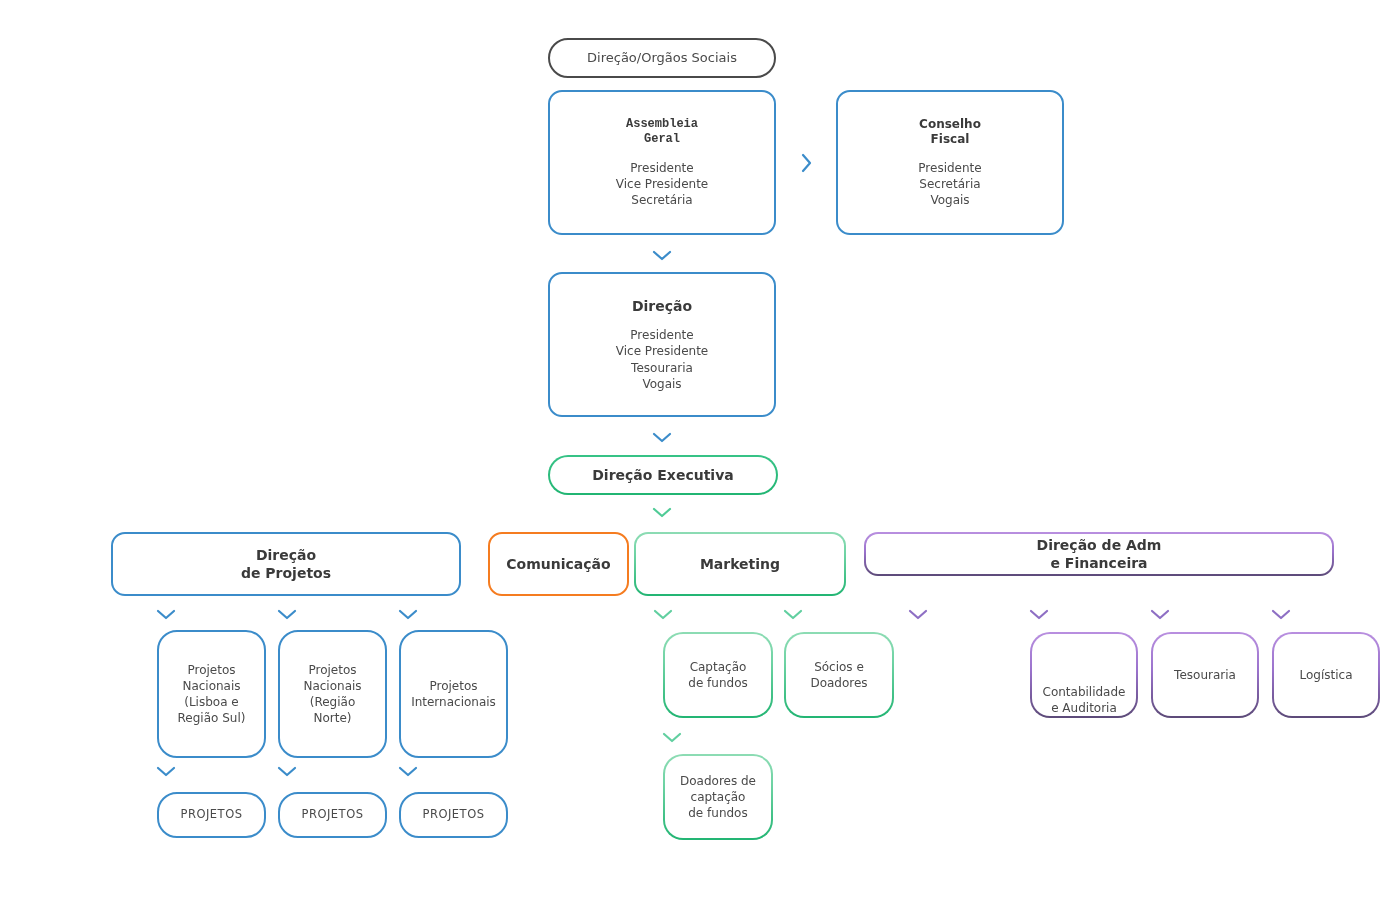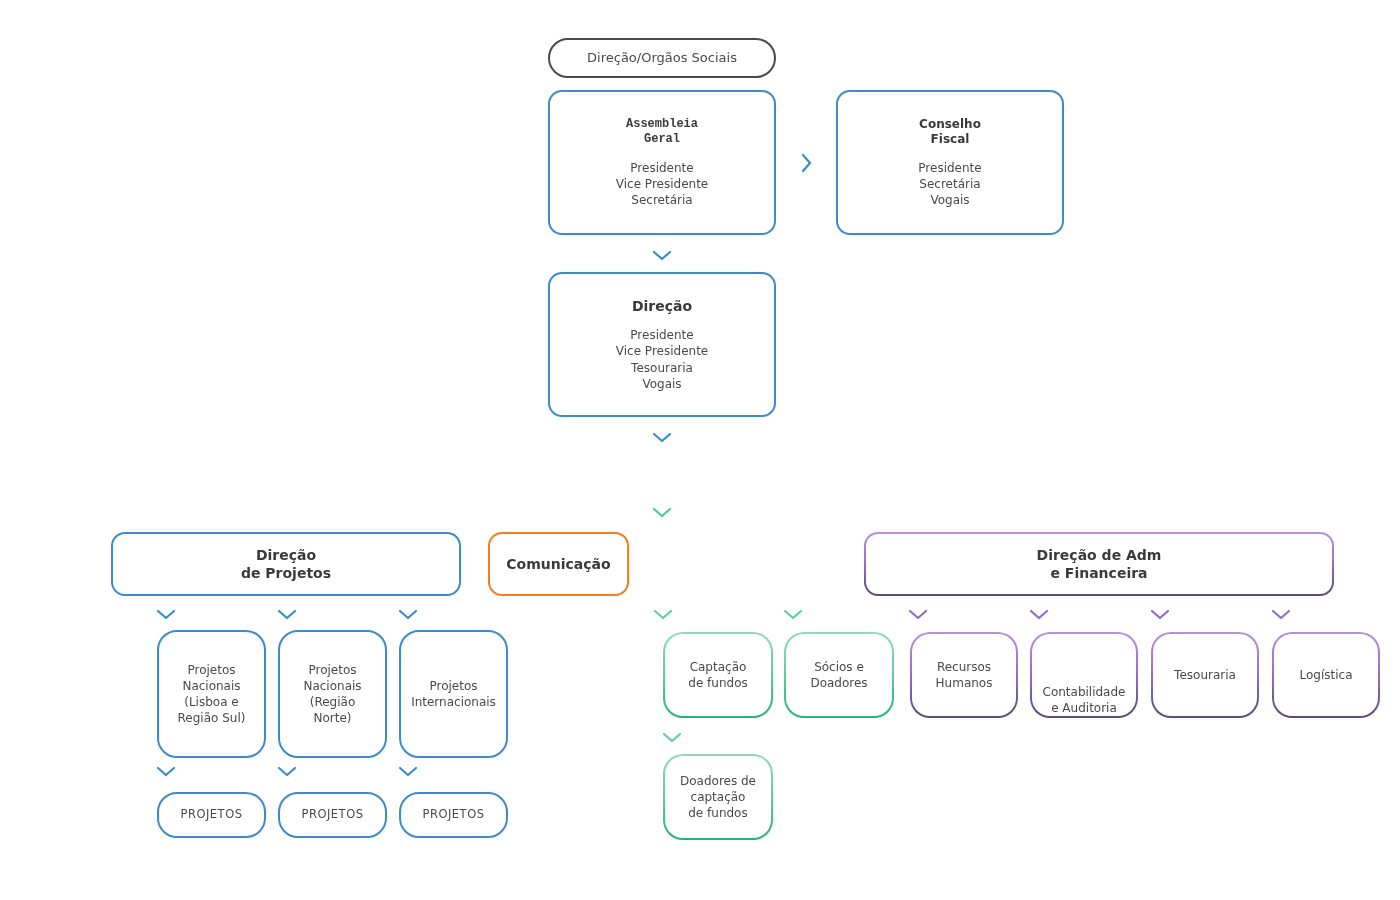--- a/index.html
+++ b/index.html
@@ -148,40 +148,46 @@
   </div>
 
   <div class="chev" style="left:651px; top:430px;">
     <span>
       <svg viewBox="0 0 22 14" fill="none" xmlns="http://www.w3.org/2000/svg">
         <path d="M3 4 L11 11 L19 4" stroke="#3b8cca" stroke-width="2.2" stroke-linecap="round" stroke-linejoin="round"></path>
       </svg>
     </span>
   </div>
 
+  <div class="node pill c-green-solid" style="left:548px; top:455px; width:230px; height:40px;">
+    <div class="title" style="font-size:14px;">Direção Executiva</div>
+  </div>
 
   <div class="chev" style="left:651px; top:505px;">
     <span>
       <svg viewBox="0 0 22 14" fill="none" xmlns="http://www.w3.org/2000/svg">
         <path d="M3 4 L11 11 L19 4" stroke="#4fcb96" stroke-width="2.2" stroke-linecap="round" stroke-linejoin="round"></path>
       </svg>
     </span>
   </div>
 
   <div class="node card c-blue" style="left:111px; top:532px; width:350px; height:64px;">
     <div class="title" style="font-size:14px;">Direção
 de Projetos</div>
   </div>
 
   <div class="node card c-orange" style="left:488px; top:532px; width:141px; height:64px;">
     <div class="title" style="font-size:14px;">Comunicação</div>
   </div>
 
-
-  <div class="node card c-purple" style="left:864px; top:532px; width:470px; height:64px;">
+  <div class="node card c-green" style="left:634px; top:532px; width:212px; height:64px;">
+    <div class="title" style="font-size:14px;">Marketing</div>
+  </div>
+
+  <div class="node card c-purple" style="left:864px; top:532px; width:470px; height:44px;">
     <div class="title" style="font-size:14px;">Direção de Adm
 e Financeira</div>
   </div>
 
   <div class="chev" style="left:155px; top:607px;">
     <span>
       <svg viewBox="0 0 22 14" fill="none" xmlns="http://www.w3.org/2000/svg">
         <path d="M3 4 L11 11 L19 4" stroke="#3b8cca" stroke-width="2.2" stroke-linecap="round" stroke-linejoin="round"></path>
       </svg>
     </span>
@@ -310,24 +316,20 @@
     </span>
   </div>
   <div class="chev" style="left:1270px; top:607px;">
     <span>
       <svg viewBox="0 0 22 14" fill="none" xmlns="http://www.w3.org/2000/svg">
         <path d="M3 4 L11 11 L19 4" stroke="#8e6fc4" stroke-width="2.2" stroke-linecap="round" stroke-linejoin="round"></path>
       </svg>
     </span>
   </div>
 
-  <div class="node card-sm c-purple" style="left:864px; top:632px; width:108px; height:86px; font-size:12px;">
-    <div class="plain">Recursos
-Humanos</div>
-  </div>
   <div class="node card-sm c-purple" style="left:984px; top:632px; width:108px; height:86px; font-size:12px;justify-content:flex-end;">
     <div class="plain">Contabilidade
 e Auditoria</div>
   </div>
   <div class="node card-sm c-purple" style="left:1105px; top:632px; width:108px; height:86px; font-size:12px;">
     <div class="plain">Tesouraria</div>
   </div>
   <div class="node card-sm c-purple" style="left:1226px; top:632px; width:108px; height:86px; font-size:12px;">
     <div class="plain">Logística</div>
   </div>

